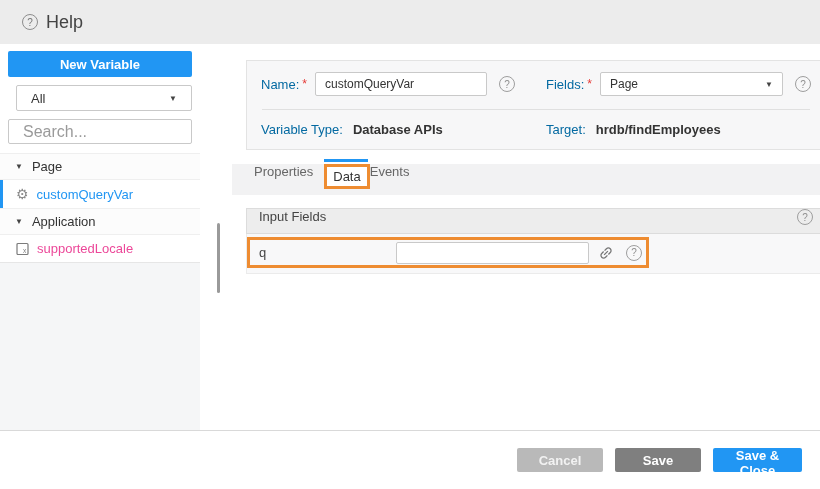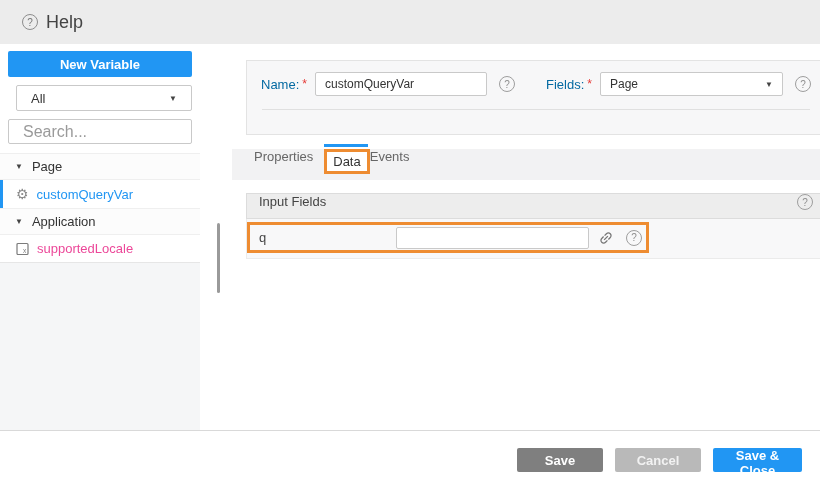--- a/index.html
+++ b/index.html
@@ -154,20 +154,30 @@
             <div class="pselect">
               <span>Page</span>
               <span class="caret">▼</span>
             </div>
             <span class="qmark lt ml12">?</span>
           </div>
         </div>
 
         <div class="pdiv"></div>
 
+        <div class="frow">
+          <div class="fgroup first">
+            <span class="flabel">Variable Type:</span>
+            <span class="fvalue">Database APIs</span>
+          </div>
+          <div class="fgroup">
+            <span class="flabel">Target:</span>
+            <span class="fvalue">hrdb/findEmployees</span>
+          </div>
+        </div>
       </div>
 
       <div class="tabbar">
         <div class="tab props">Properties</div>
         <div class="tab-data">
           <span class="indicator"></span>
           <span>Data</span>
         </div>
         <div class="tab events">Events</div>
       </div>
@@ -188,18 +198,18 @@
             </span>
             <span class="qmark lt">?</span>
           </div>
         </div>
       </div>
 
     </div>
   </div>
 
   <div class="footer">
+    <button class="fbtn cancel">Cancel</button>
     <button class="fbtn save">Save</button>
-    <button class="fbtn cancel">Cancel</button>
     <button class="fbtn savec">Save &amp; Close</button>
   </div>
 
 </div>
 
 </body></html>

